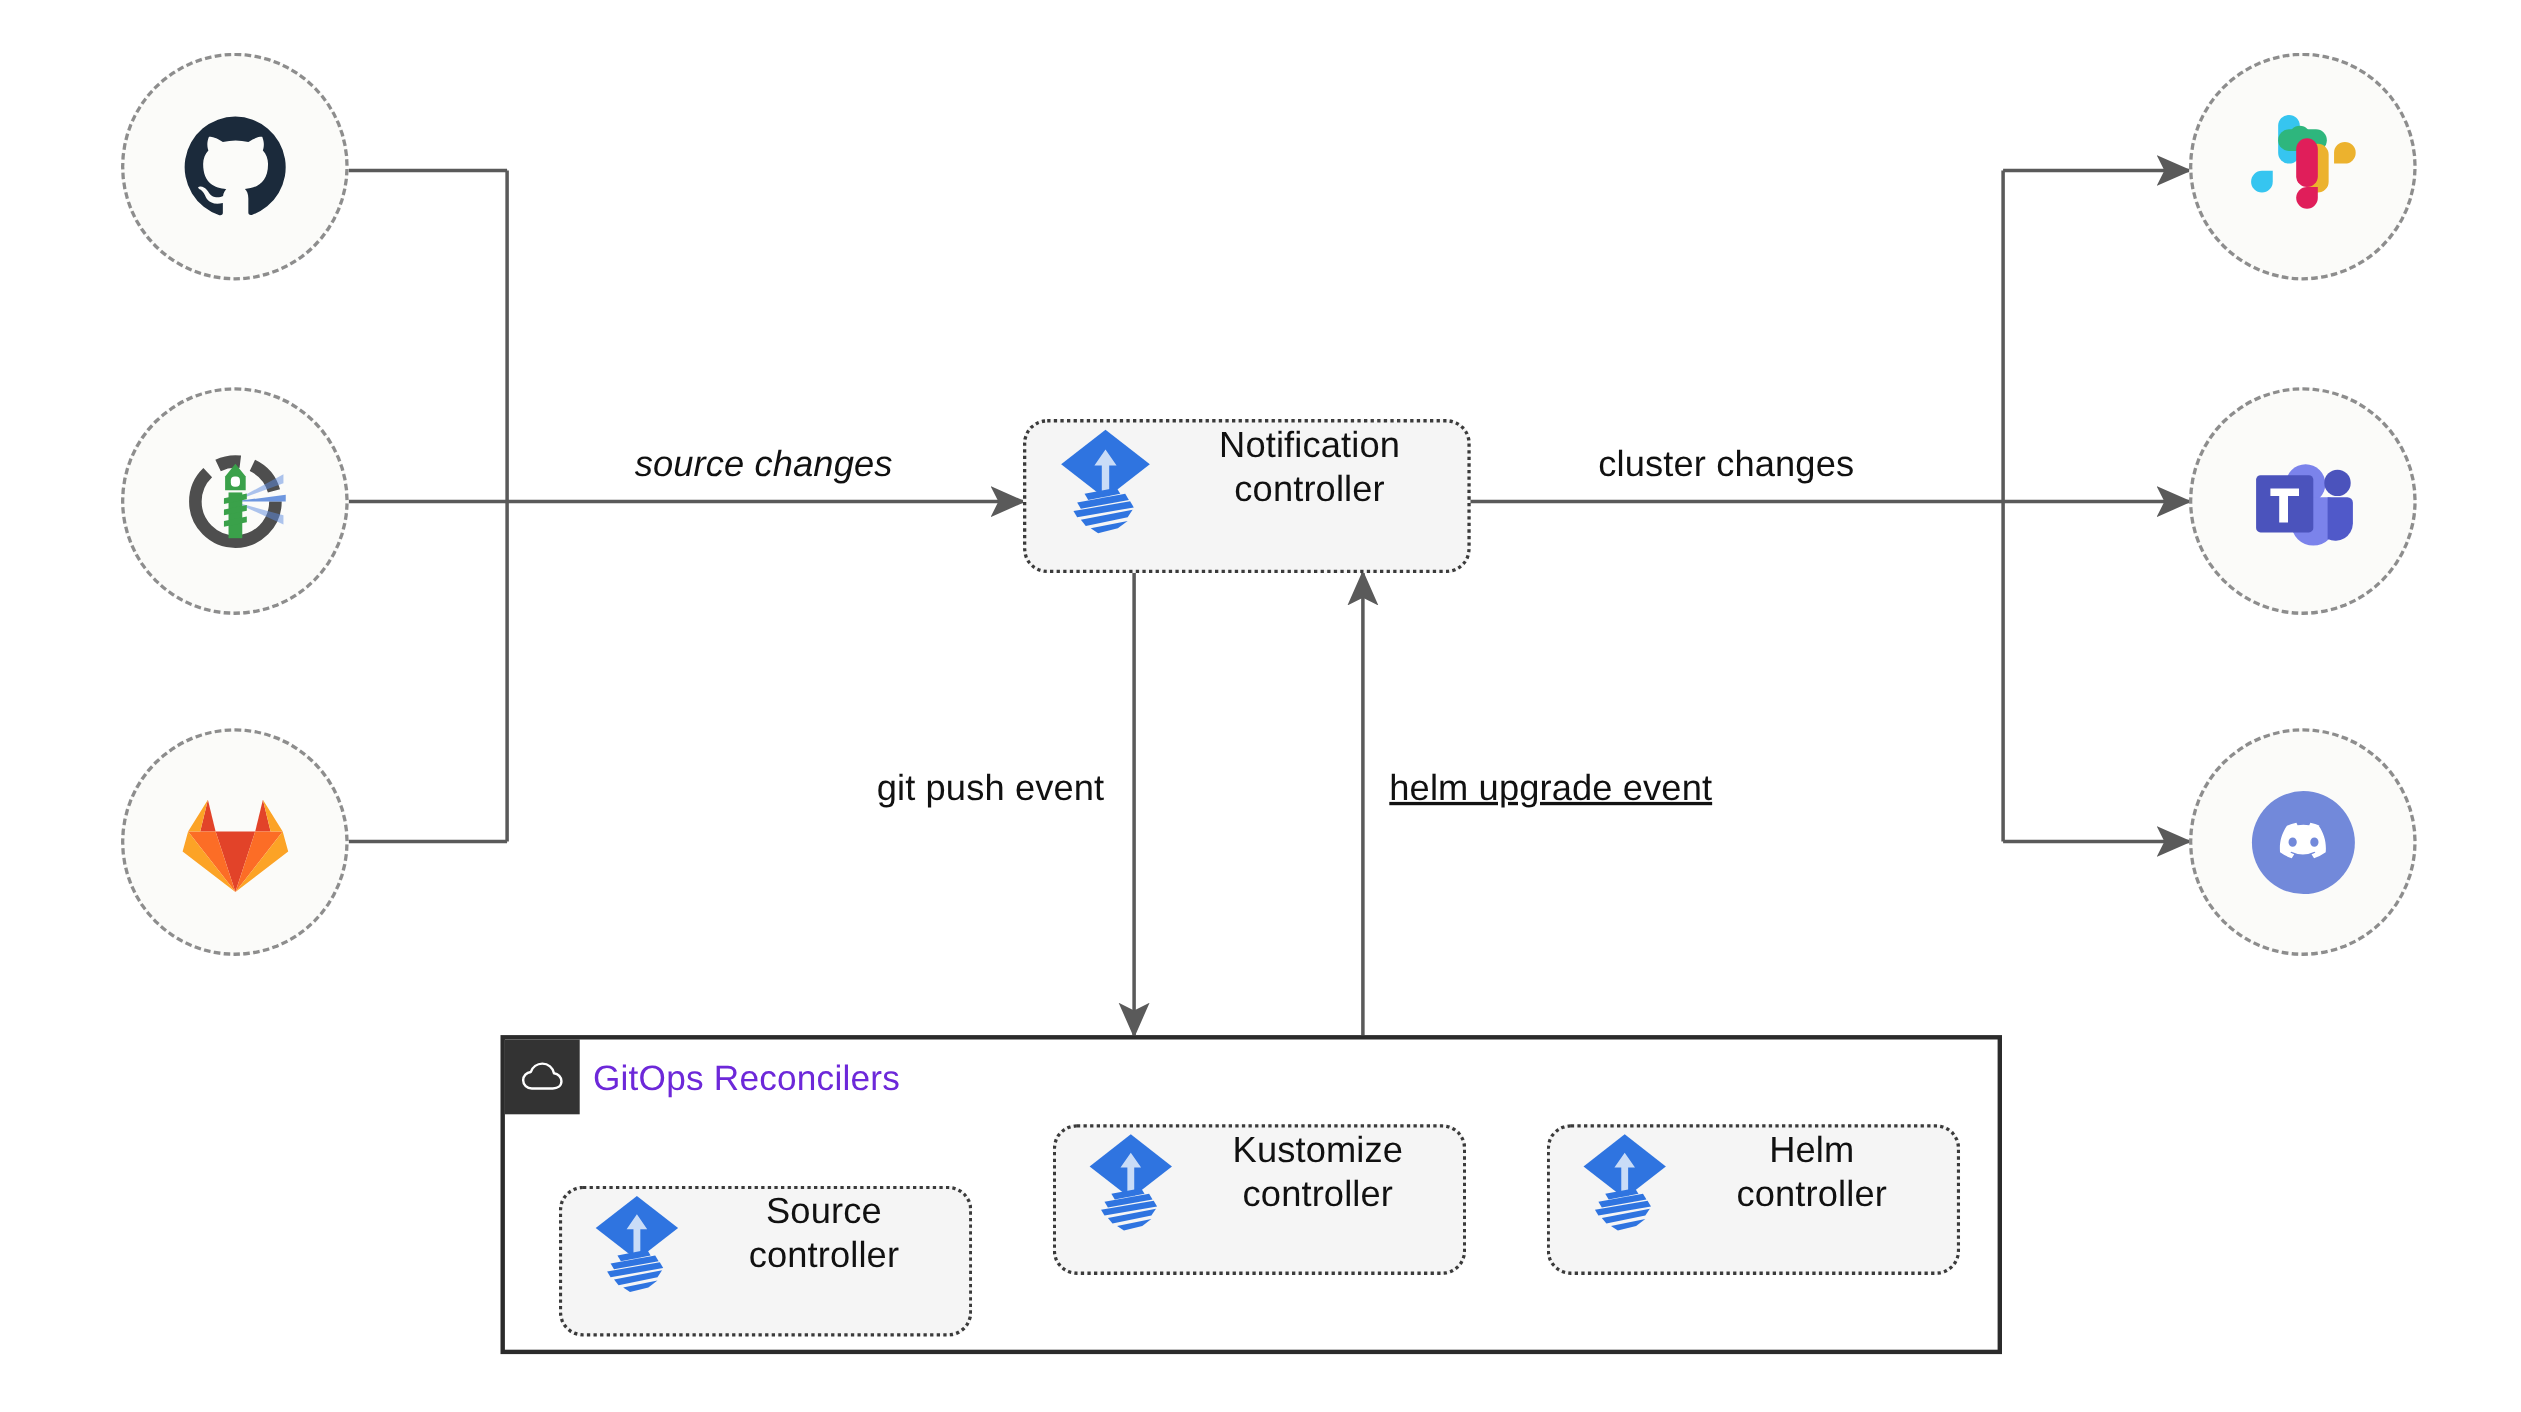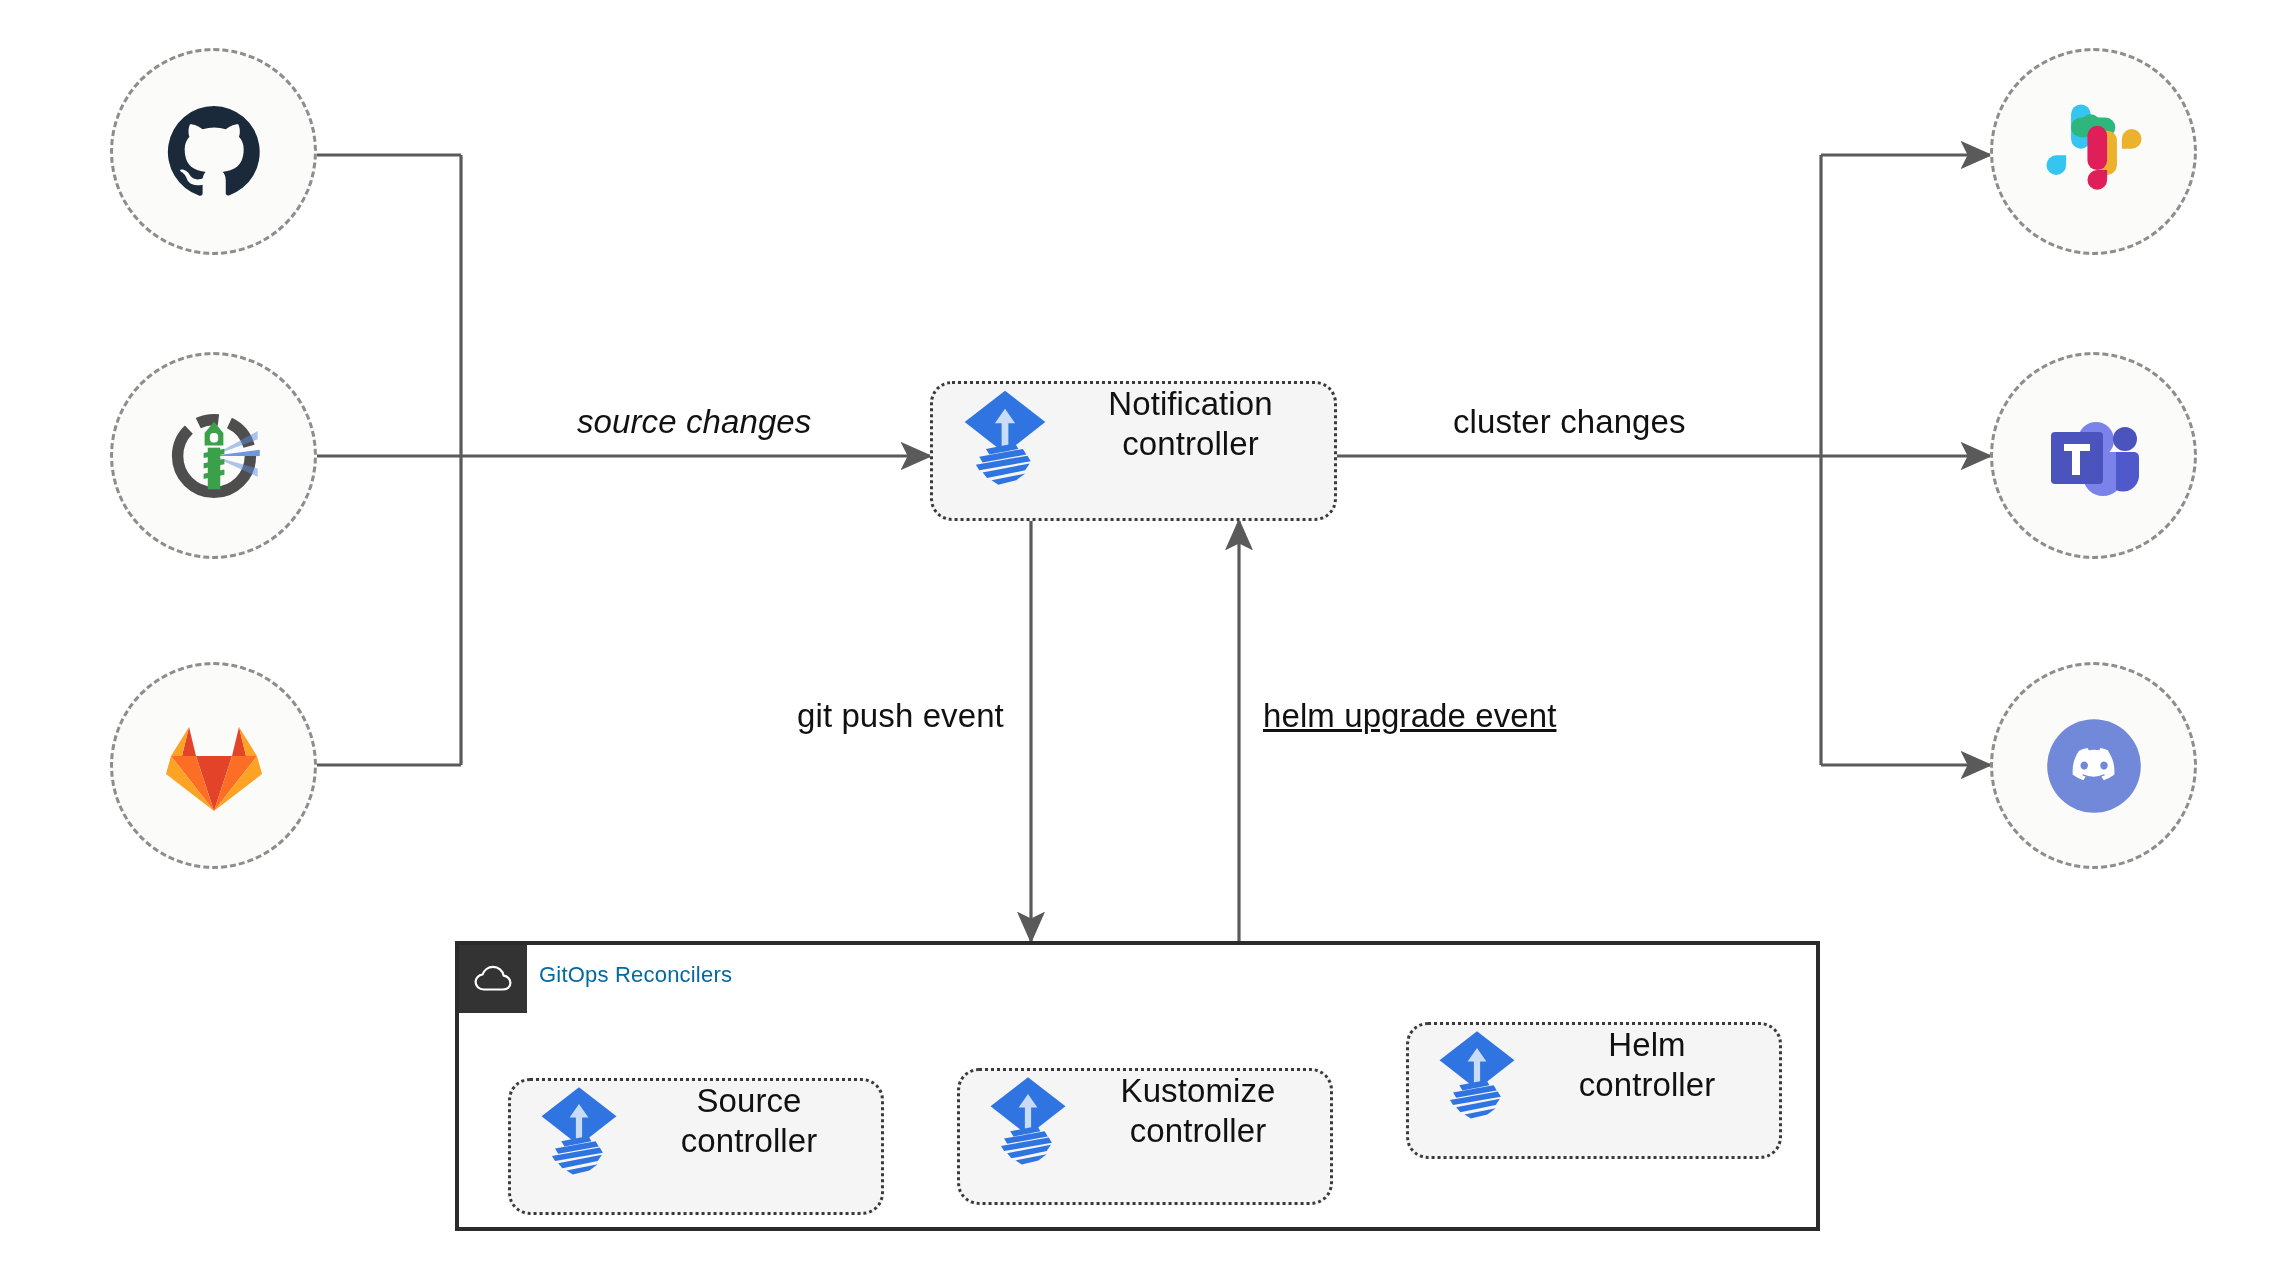--- a/index.html
+++ b/index.html
@@ -42,21 +42,21 @@
     position:absolute;box-sizing:border-box;
     background:#ffffff;border:4px solid #2b2b2b;
   }
   #reconcilers-head{
     position:absolute;left:0;top:0;
     width:68px;height:68px;background:#333333;
     display:flex;align-items:center;justify-content:center;
   }
   #reconcilers-title{
     position:absolute;left:80px;top:17px;
-    font-size:22px;color:#0369a1;letter-spacing:.2px;
+    font-size:32px;color:#6d28d9;letter-spacing:.2px;
   }
 
   
   .edge-label{
     position:absolute;font-size:33px;color:#111111;
     white-space:nowrap;letter-spacing:.1px;
   }
 </style>
 </head>
 <body>
@@ -205,21 +205,21 @@
         <path d="M27 65 L66 58 L69 63 L30 70 Z"></path>
         <path d="M24 72 L70 64 L73 69 L27 77 Z"></path>
         <path d="M30 79 L72 71 L68 77 L34 84 Z"></path>
         <path d="M38 86 L68 80 L60 86 L44 90 Z"></path>
       </g>
     </svg>
     <div class="ctrl-label">Source
 controller</div>
   </div>
 
-  <div class="ctrl-box" style="left:957px;top:1068px;width:376px;height:137px;">
+  <div class="ctrl-box" style="left:957px;top:1022px;width:376px;height:137px;">
     <svg class="flux-logo" width="104" height="104" viewBox="0 0 100 100" style="margin-left:16px;">
       <path d="M50 6 L86 34 L50 62 L14 34 Z" fill="#2f74e0"></path>
       <path d="M50 22 L59 35 L53 35 L53 62 L47 62 L47 35 L41 35 Z" fill="#c9dcf7"></path>
       <g fill="#2f74e0">
         <path d="M33 58 L59 53 L62 58 L36 63 Z"></path>
         <path d="M27 65 L66 58 L69 63 L30 70 Z"></path>
         <path d="M24 72 L70 64 L73 69 L27 77 Z"></path>
         <path d="M30 79 L72 71 L68 77 L34 84 Z"></path>
         <path d="M38 86 L68 80 L60 86 L44 90 Z"></path>
       </g>

